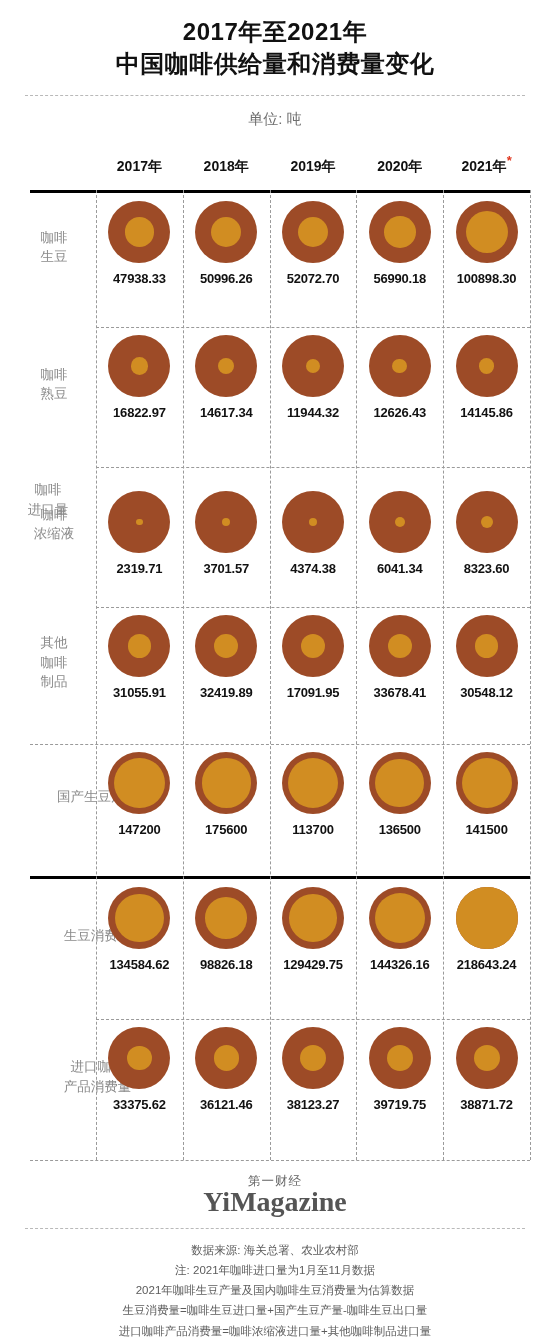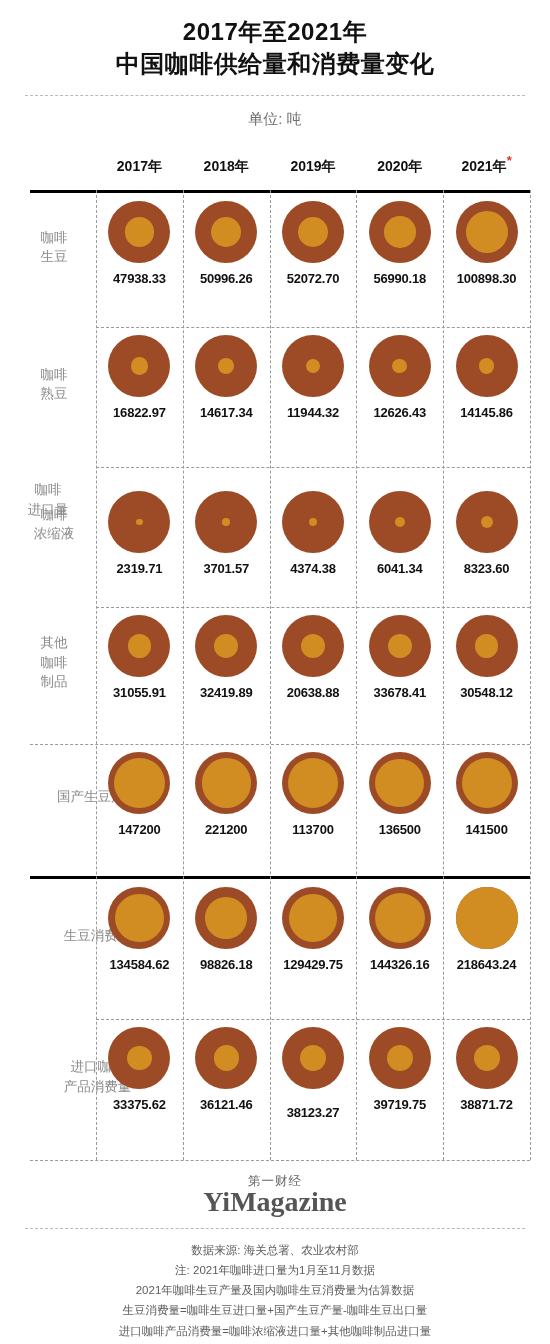--- a/index.html
+++ b/index.html
@@ -278,21 +278,21 @@
           <div class="cell">
             <div class="donut" style="width: 62px; height: 62px;">
               <div class="core" style="width: 23.8742px; height: 23.8742px;"></div>
             </div>
             <div class="val" style="margin-top: 8px;">32419.89</div>
           </div>
           <div class="cell">
             <div class="donut" style="width: 62px; height: 62px;">
               <div class="core" style="width: 24.3587px; height: 24.3587px;"></div>
             </div>
-            <div class="val" style="margin-top: 8px;">20638.88</div>
+            <div class="val" style="margin-top: 8px;">17091.95</div>
           </div>
           <div class="cell">
             <div class="donut" style="width: 62px; height: 62px;">
               <div class="core" style="width: 24.3332px; height: 24.3332px;"></div>
             </div>
             <div class="val" style="margin-top: 8px;">33678.41</div>
           </div>
           <div class="cell">
             <div class="donut" style="width: 62px; height: 62px;">
               <div class="core" style="width: 23.1748px; height: 23.1748px;"></div>
@@ -310,21 +310,21 @@
           <div class="cell">
             <div class="donut" style="width: 62px; height: 62px;">
               <div class="core" style="width: 50.8719px; height: 50.8719px;"></div>
             </div>
             <div class="val" style="margin-top: 8px;">147200</div>
           </div>
           <div class="cell">
             <div class="donut" style="width: 62px; height: 62px;">
               <div class="core" style="width: 49.2386px; height: 49.2386px;"></div>
             </div>
-            <div class="val" style="margin-top: 8px;">221200</div>
+            <div class="val" style="margin-top: 8px;">175600</div>
           </div>
           <div class="cell">
             <div class="donut" style="width: 62px; height: 62px;">
               <div class="core" style="width: 50.3682px; height: 50.3682px;"></div>
             </div>
             <div class="val" style="margin-top: 8px;">113700</div>
           </div>
           <div class="cell">
             <div class="donut" style="width: 62px; height: 62px;">
               <div class="core" style="width: 48.988px; height: 48.988px;"></div>
@@ -392,21 +392,21 @@
           <div class="cell">
             <div class="donut" style="width: 62px; height: 62px;">
               <div class="core" style="width: 25.2003px; height: 25.2003px;"></div>
             </div>
             <div class="val" style="margin-top: 8px;">36121.46</div>
           </div>
           <div class="cell">
             <div class="donut" style="width: 62px; height: 62px;">
               <div class="core" style="width: 25.8892px; height: 25.8892px;"></div>
             </div>
-            <div class="val" style="margin-top: 16px;">38123.27</div>
+            <div class="val" style="margin-top: 8px;">38123.27</div>
           </div>
           <div class="cell">
             <div class="donut" style="width: 62px; height: 62px;">
               <div class="core" style="width: 26.4257px; height: 26.4257px;"></div>
             </div>
             <div class="val" style="margin-top: 8px;">39719.75</div>
           </div>
           <div class="cell">
             <div class="donut" style="width: 62px; height: 62px;">
               <div class="core" style="width: 26.1421px; height: 26.1421px;"></div>

